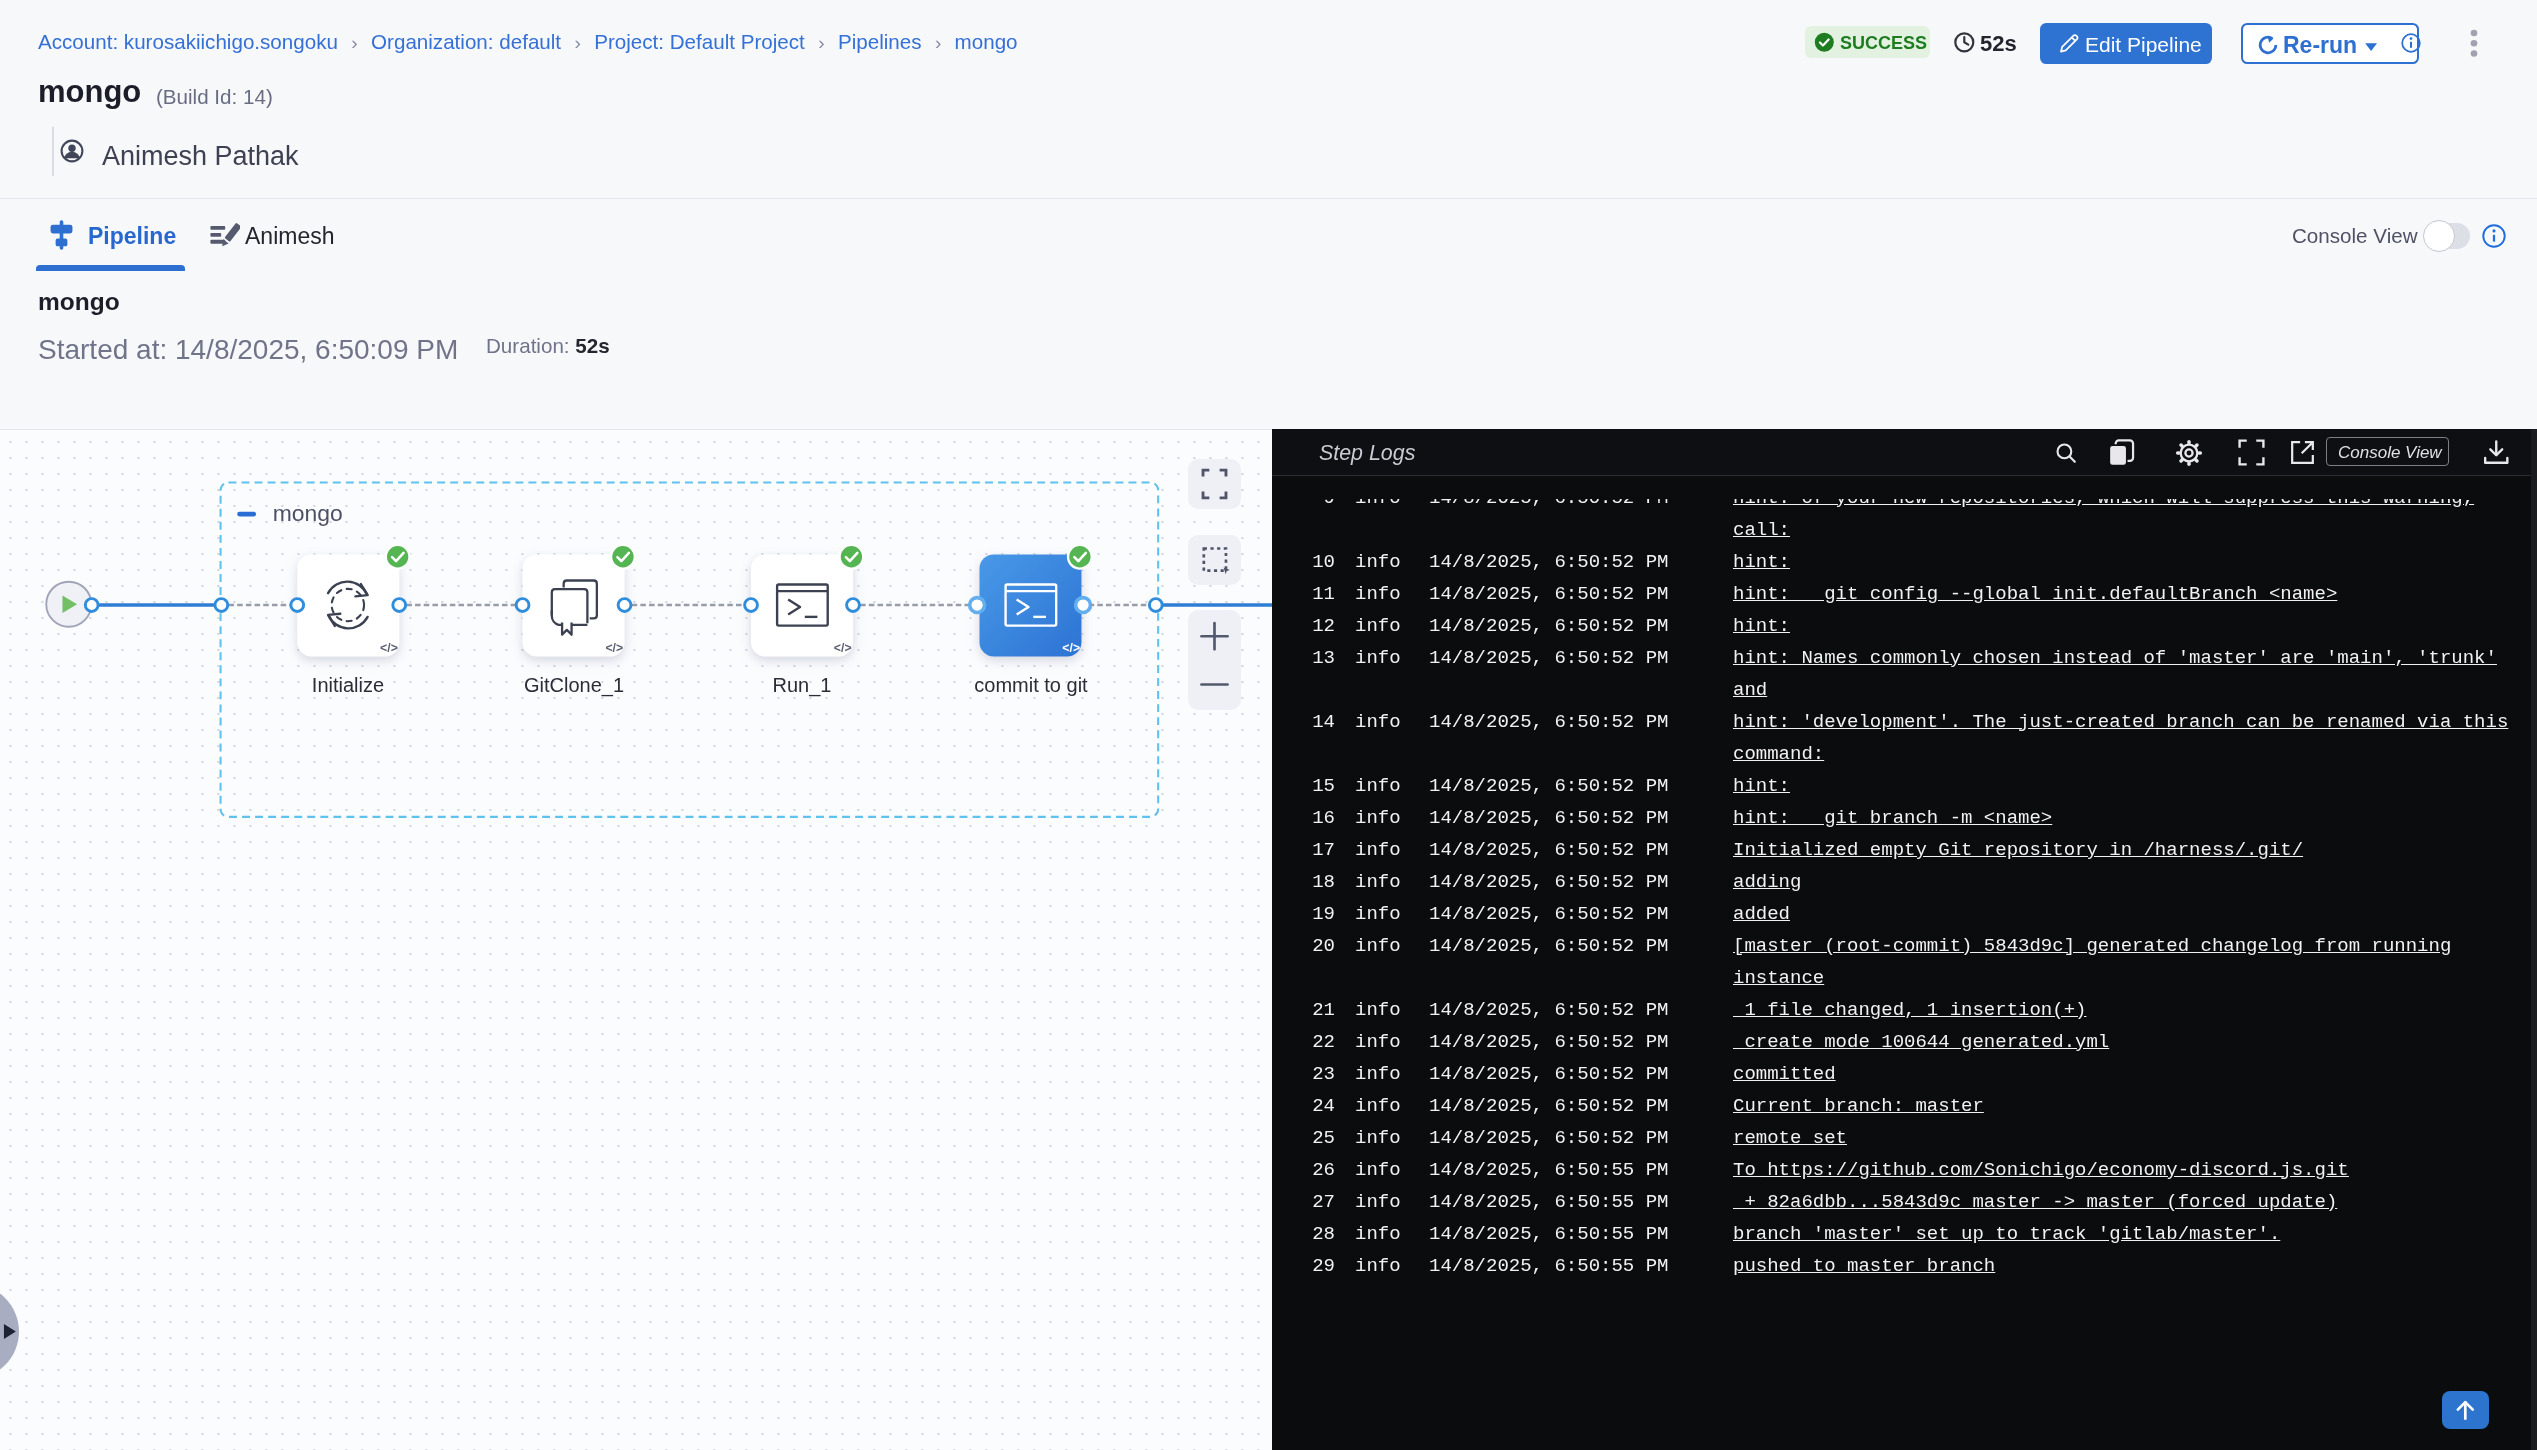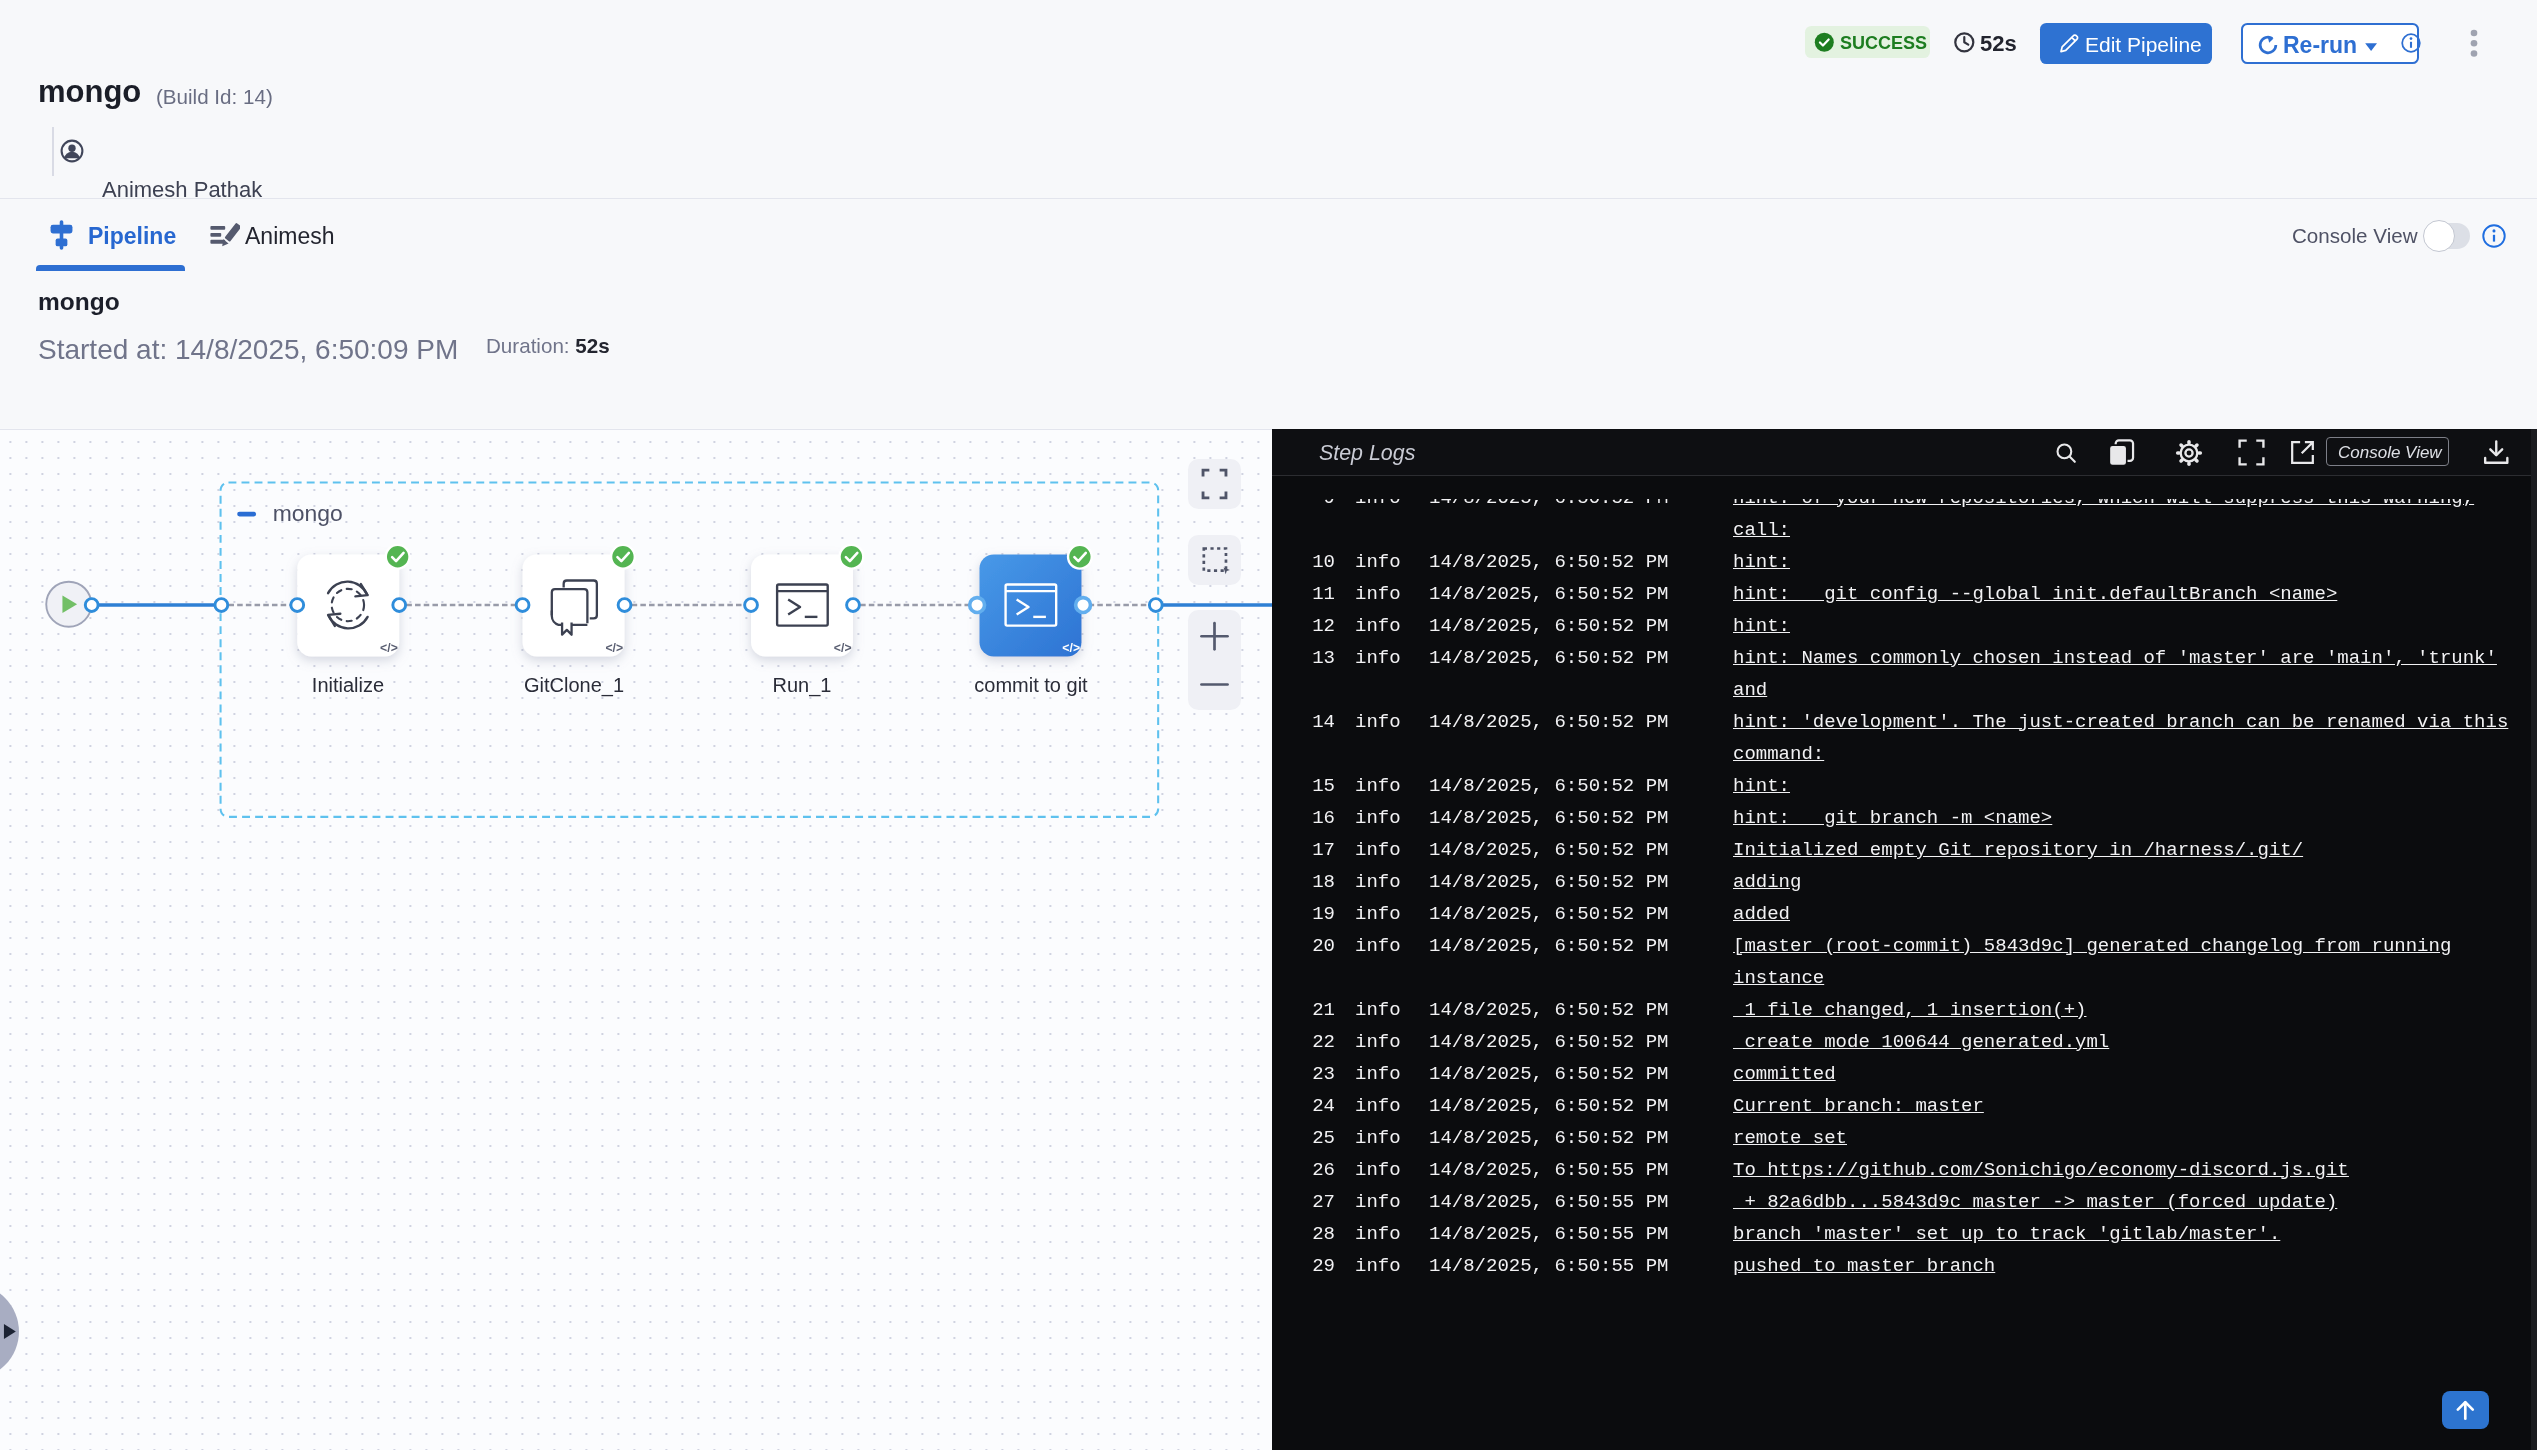--- a/index.html
+++ b/index.html
@@ -7,21 +7,21 @@
 .abs { position:absolute; }
 #page { position:relative; width:2538px; height:1450px; }
 
 
 #hdr { position:absolute; left:0; top:0; width:2538px; height:198px; background:#f7f8fa; }
 #crumbs { position:absolute; left:38px; top:30px; font-size:20.6px; color:#3470d6; white-space:nowrap; }
 #crumbs .sep { color:#878ca4; padding:0 13.4px; font-size:19px; }
 #title { position:absolute; left:38px; top:74px; font-size:31px; font-weight:bold; color:#1b1e28; }
 #buildid { position:absolute; left:156px; top:85px; font-size:20.6px; color:#696d82; }
 #byline-line { position:absolute; left:52px; top:127px; width:1.6px; height:49px; background:#d9dbe5; }
-#byname { position:absolute; left:102px; top:141px; font-size:22px; color:#3d4152;margin-top:36px; }
+#byname { position:absolute; left:102px; top:141px; font-size:27px; color:#3d4152; }
 
 
 .badge { position:absolute; left:1805px; top:26px; width:125px; height:32px; background:#e3f2e0; border-radius:6.3px; }
 .badge span { position:absolute; left:35px; top:7.1px; font-size:18px; font-weight:bold; color:#1d7d20; }
 #dur52 { position:absolute; left:1980px; top:31px; font-size:22px; font-weight:bold; color:#22242e; }
 #btn-edit { position:absolute; left:2040px; top:23px; width:172px; height:41px; background:#2e72d2; border-radius:6.3px; color:#fff; font-size:21.4px; }
 #btn-edit span { position:absolute; left:45px; top:9.5px; font-size:21px; }
 #btn-rerun { position:absolute; left:2241px; top:23px; width:178px; height:41px; background:#fff; border:2px solid #2e6fd2; border-radius:6.3px; }
 #btn-rerun span { position:absolute; left:40px; top:7.1px; font-size:23px; font-weight:bold; color:#2e6fd2; }
 
@@ -62,20 +62,21 @@
 .lrow .t { position:absolute; left:157px; }
 .lrow .m { position:absolute; left:461px;text-decoration:underline; }
 .u { text-decoration:underline; }
 #scrolltrack { position:absolute; right:0; top:0; width:6.3px; height:1022px; background:#1a1b1f; }
 #upbtn { position:absolute; left:1170px; top:962px; width:47px; height:38px; background:#2d74cf; border-radius:8px; }
 </style>
 </head>
 <body>
 <div id="page">
   <div id="hdr">
+    <div id="crumbs">Account: kurosakiichigo.songoku<span class="sep">›</span>Organization: default<span class="sep">›</span>Project: Default Project<span class="sep">›</span>Pipelines<span class="sep">›</span>mongo</div>
     <div id="title">mongo</div>
     <div id="buildid">(Build Id: 14)</div>
     <div id="byline-line"></div>
     <div id="byname">Animesh Pathak</div>
     <svg class="abs" style="left:60px; top:139px;" width="24" height="24" viewBox="0 0 30 30">
       <circle cx="15" cy="15" r="13" fill="none" stroke="#41465a" stroke-width="2.6"></circle>
       <circle cx="15" cy="11.5" r="4.6" fill="#41465a"></circle>
       <path d="M 5.5 24 a 9.5 8 0 0 1 19 0" fill="#41465a"></path>
     </svg>
     <div class="badge">

